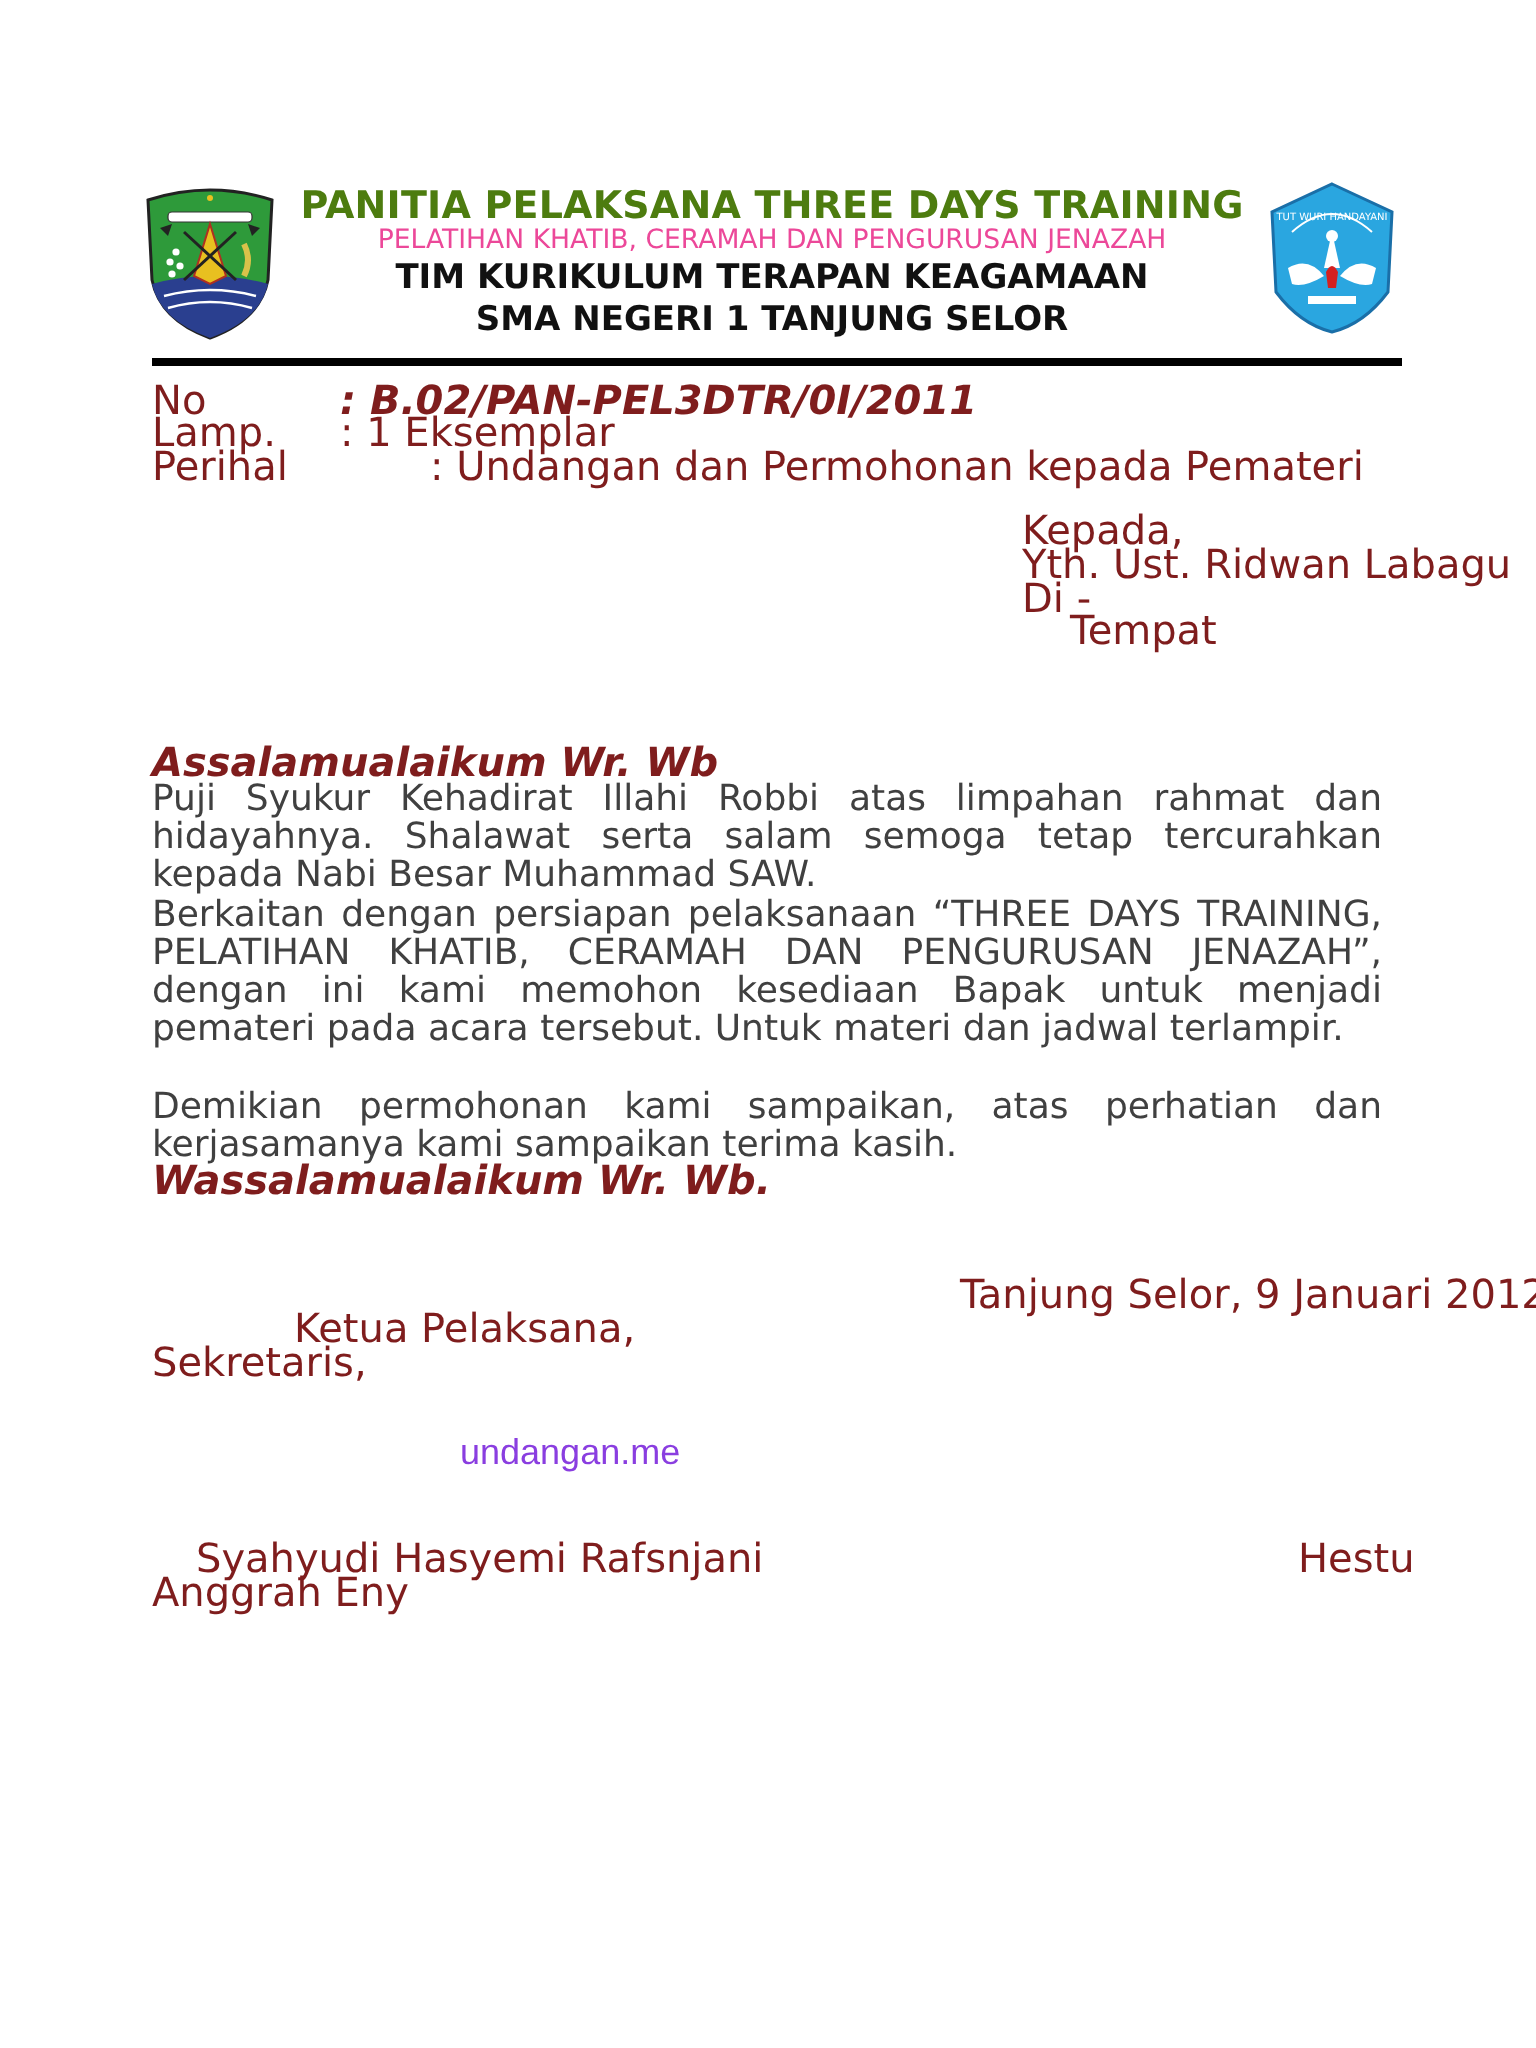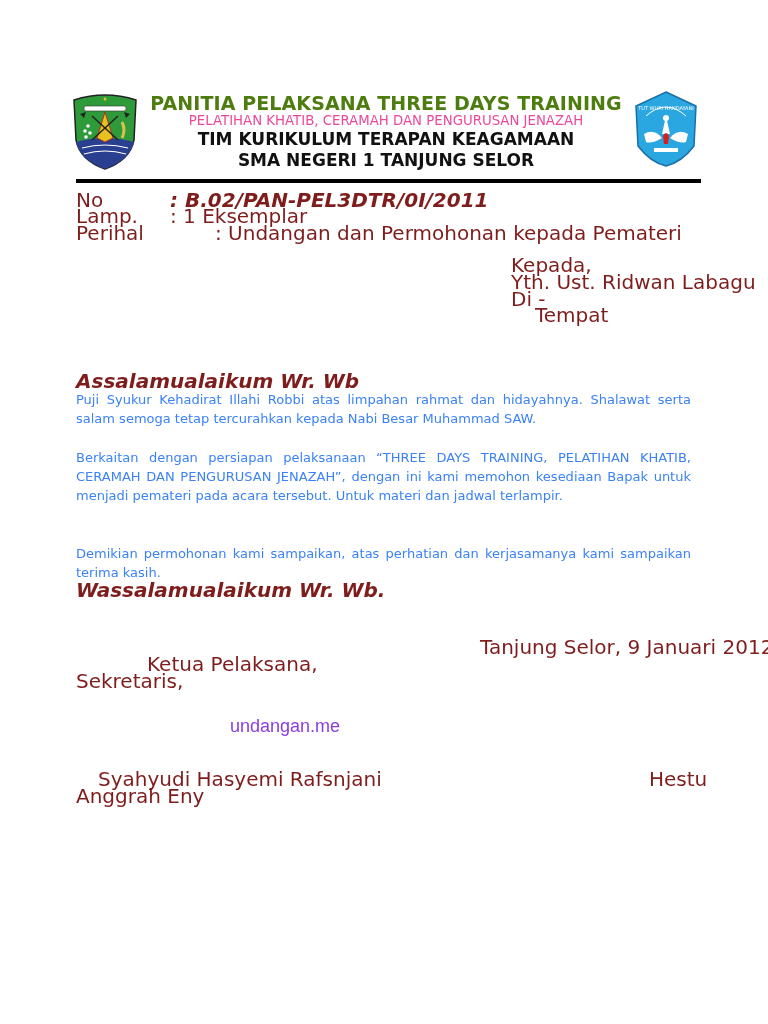--- a/index.html
+++ b/index.html
@@ -19,21 +19,21 @@
     .header-text { position: absolute; left: 140px; top: 93px; width: 492px; text-align: center; }
     .h1 { font-weight: bold; font-size: 19px; line-height: 20px; letter-spacing: 0.1px; color: #4d7c0f; text-align: center; }
     .h2 { font-size: 13.3px; line-height: 16px; color: #ec4899; }
     .h3 { font-weight: bold; font-size: 17px; line-height: 21px; color: #111; }
     .rule { position: absolute; left: 76px; top: 179px; width: 625px; height: 4px; background: #000; }
 
     .line { position: absolute; font-size: 20px; line-height: 17px; white-space: nowrap; color: #7f1d1d; }
     .bold { font-weight: bold; }
     .bi { font-weight: bold; font-style: italic; }
 
-    .para { position: absolute; left: 76px; width: 615px; font-size: 13px; line-height: 19px; text-align: justify; color: #3b82f6; }
+    .para { position: absolute; left: 76px; width: 615px; font-size: 18px; line-height: 19px; text-align: justify; color: #404040; }
 
     .watermark { position: absolute; left: 230px; top: 716px; font-family: "Liberation Sans", sans-serif; font-size: 18px; color: #8a3ee0; white-space: nowrap; }
   </style>
 </head>
 <body>
 
 <div class="page">
 
   <div class="logo-left">
     <svg width="70" height="80" viewBox="0 0 70 80">

